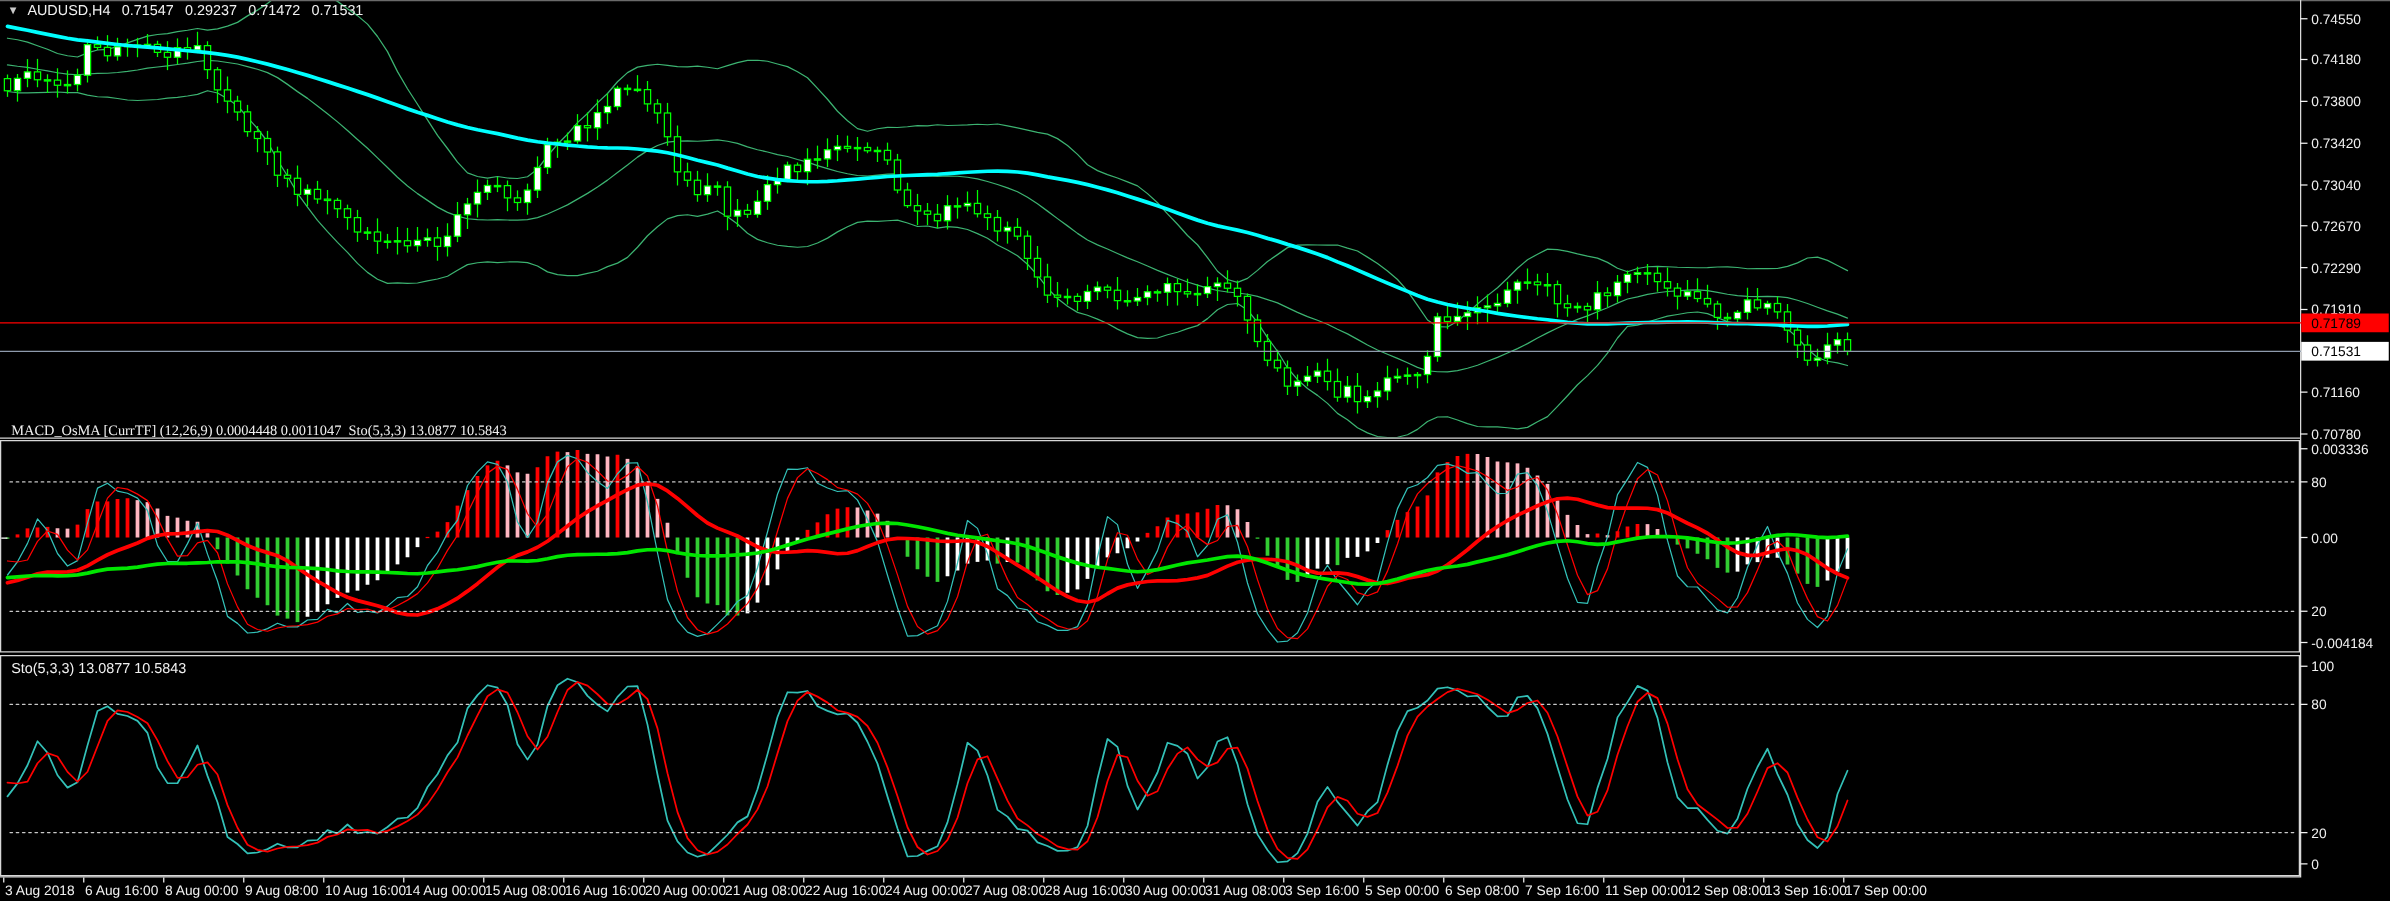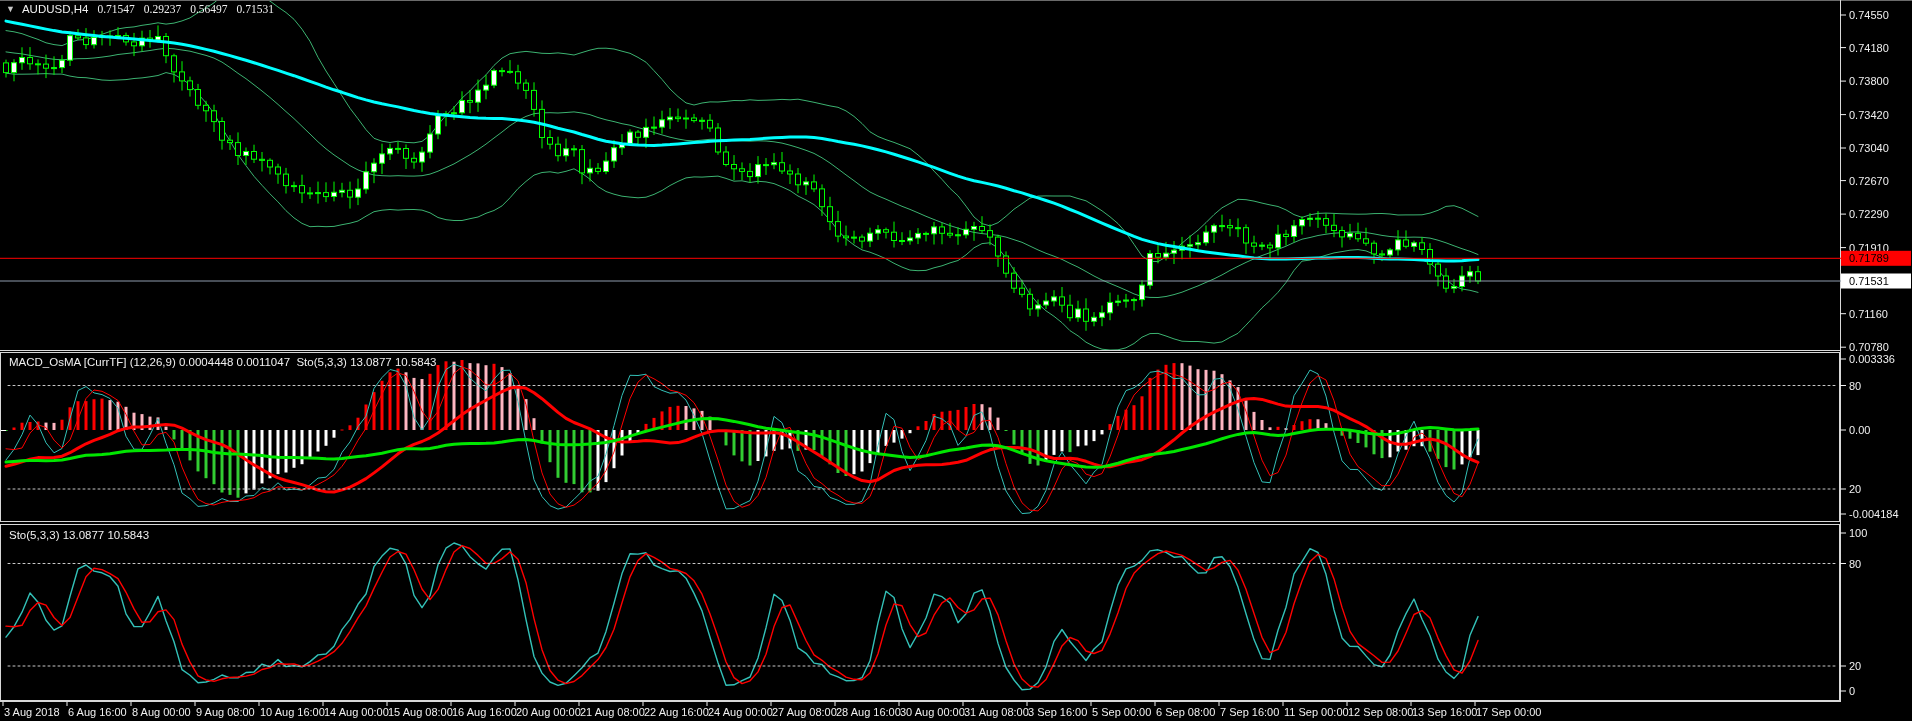--- a/index.html
+++ b/index.html
@@ -1,32 +1,32 @@
 <!DOCTYPE html>
 <html><head>
 <meta charset="utf-8">
 <style>
   html,body{margin:0;padding:0;background:#000;}
   .chart-root{position:relative;width:1912px;height:721px;background:#000;overflow:hidden;
               font-family:"Liberation Sans",sans-serif;}
   .overlay-label{position:absolute;color:#F0F0F0;font-size:11.5px;white-space:pre;z-index:5;}
   #symbol-line{left:6px;top:3px;}
   #symbol-line .tri{color:#C8C8C8;font-size:9px;margin-right:7px;vertical-align:1px;}
-  #symbol-line .num{margin-left:9px;font-family:Liberation Serif, serif;}
-  #macd-label{left:9px;top:356px;}
+  #symbol-line .num{margin-left:9px;}
+  #macd-label{left:9px;top:339px;font-family:Liberation Serif, serif;}
   #sto-label{left:9px;top:529px;text-align:center;}
   svg{position:absolute;left:0;top:0;}
   svg text{font-family:"Liberation Sans",sans-serif;font-size:11px;fill:#F0F0F0;}
 </style>
 </head>
 <body>
 
 <div class="chart-root">
 
-  <div id="symbol-line" class="overlay-label"><span class="tri">▼</span><span>AUDUSD,H4</span><span class="num">0.71547</span><span class="num">0.29237</span><span class="num">0.56497</span><span class="num">0.71531</span></div>
+  <div id="symbol-line" class="overlay-label"><span class="tri">▼</span><span>AUDUSD,H4</span><span class="num">0.71547</span><span class="num">0.29237</span><span class="num">0.71472</span><span class="num">0.71531</span></div>
 
   <div id="macd-label" class="overlay-label">MACD_OsMA [CurrTF] (12,26,9) 0.0004448 0.0011047  Sto(5,3,3) 13.0877 10.5843</div>
 
   <div id="sto-label" class="overlay-label">Sto(5,3,3) 13.0877 10.5843</div>
 
   <svg id="chart-svg" width="1912" height="721">
     <defs>
       <clipPath id="clipMain">
           <rect x="0" y="0" width="1840" height="350"></rect>
         </clipPath>

